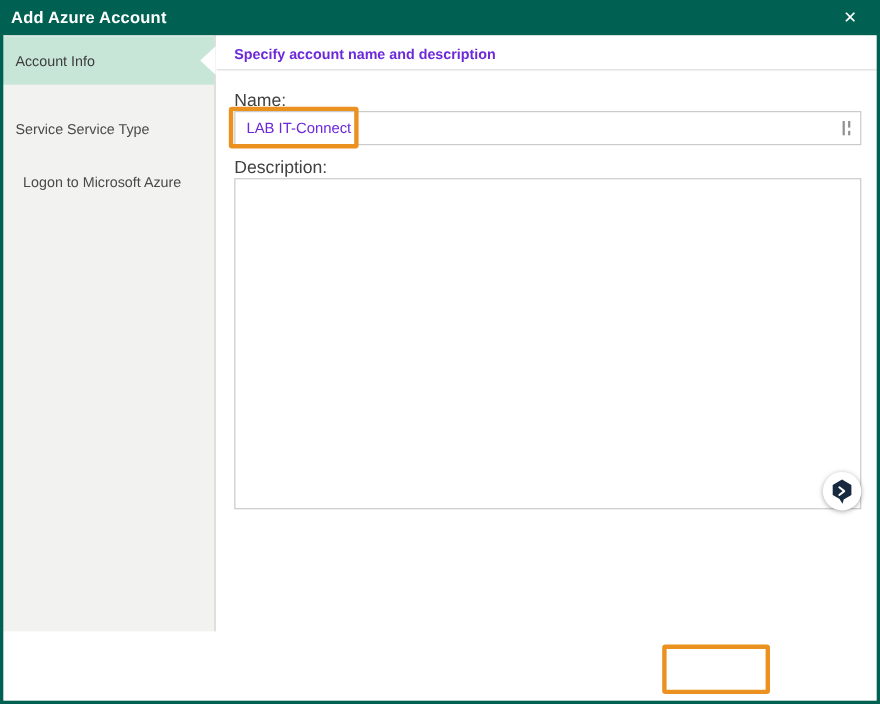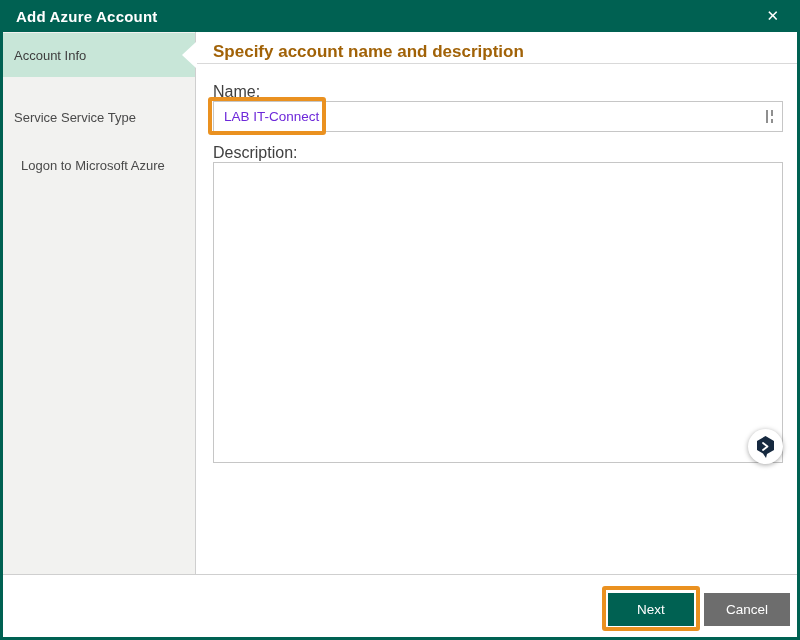--- a/index.html
+++ b/index.html
@@ -15,21 +15,21 @@
   
   .edge { position:absolute; background:var(--brand,#006152); z-index:50; }
   .edge-left  { left:0; top:0; width:3px; height:640px; }
   .edge-right { right:0; top:0; width:3px; height:640px; }
   .edge-bottom{ left:0; bottom:0; width:800px; height:3px; }
 
   
   .titlebar {
     position:absolute; left:0; top:0; width:800px; height:32px;
     background:var(--brand,#006152); color:#fff;
-    display:flex; align-items:center; padding-left:16px;
+    display:flex; align-items:center; padding-left:10px;
     font-size:15px; font-weight:600; letter-spacing:.2px; z-index:40;
   }
   .close-btn {
     position:absolute; right:14px; top:0; height:32px; width:26px;
     display:flex; align-items:center; justify-content:center;
     color:#fff; font-size:15px; font-weight:600; cursor:pointer;
   }
 
   
   .sidebar {
@@ -52,21 +52,21 @@
     border-bottom:13px solid transparent;
     border-right:14px solid #ffffff;
     z-index:5;
   }
   .step-pointer-anchor { position:absolute; left:196px; top:32px; }
 
   
   .content { position:absolute; left:197px; top:32px; width:603px; height:542px; background:#fff; }
   .content-heading {
     position:absolute; left:16px; top:10px;
-    font-size:17px; font-weight:700; color:#a16207;
+    font-size:13px; font-weight:700; color:#6d28d9;
   }
   .heading-divider { position:absolute; left:0; top:31px; width:600px; height:1px; background:#d9d9d9; }
 
   .field-label { position:absolute; font-size:16px; color:#404040; }
   .name-label { left:16px; top:51px; }
   .desc-label { left:16px; top:112px; }
 
   .name-input {
     position:absolute; left:16px; top:69px; width:570px; height:31px;
     border:1px solid #c6c6c6; background:#fff;
@@ -158,24 +158,20 @@
     <textarea class="desc-textarea" style=""></textarea>
 
     <div class="chat-widget">
       <svg width="27" height="27" viewBox="0 0 27 27">
         <path d="M13.5 3 L22 8 L22 17 L15 21 L14 25 L11 20.5 L5 17 L5 8 Z" fill="#16293f"></path>
         <polyline points="11,10 15.5,13.5 11,17" fill="none" stroke="#ffffff" stroke-width="1.8" stroke-linecap="round" stroke-linejoin="round"></polyline>
       </svg>
     </div>
   </div>
 
-  <div class="footer">
-    <button class="btn btn-next">Next</button>
-    <button class="btn btn-cancel">Cancel</button>
-  </div>
 
   <div class="annotation annotation-name"></div>
   <div class="annotation annotation-next"></div>
 
   <div class="edge edge-left"></div>
   <div class="edge edge-right"></div>
   <div class="edge edge-bottom"></div>
 </div>
 
 </body></html>

